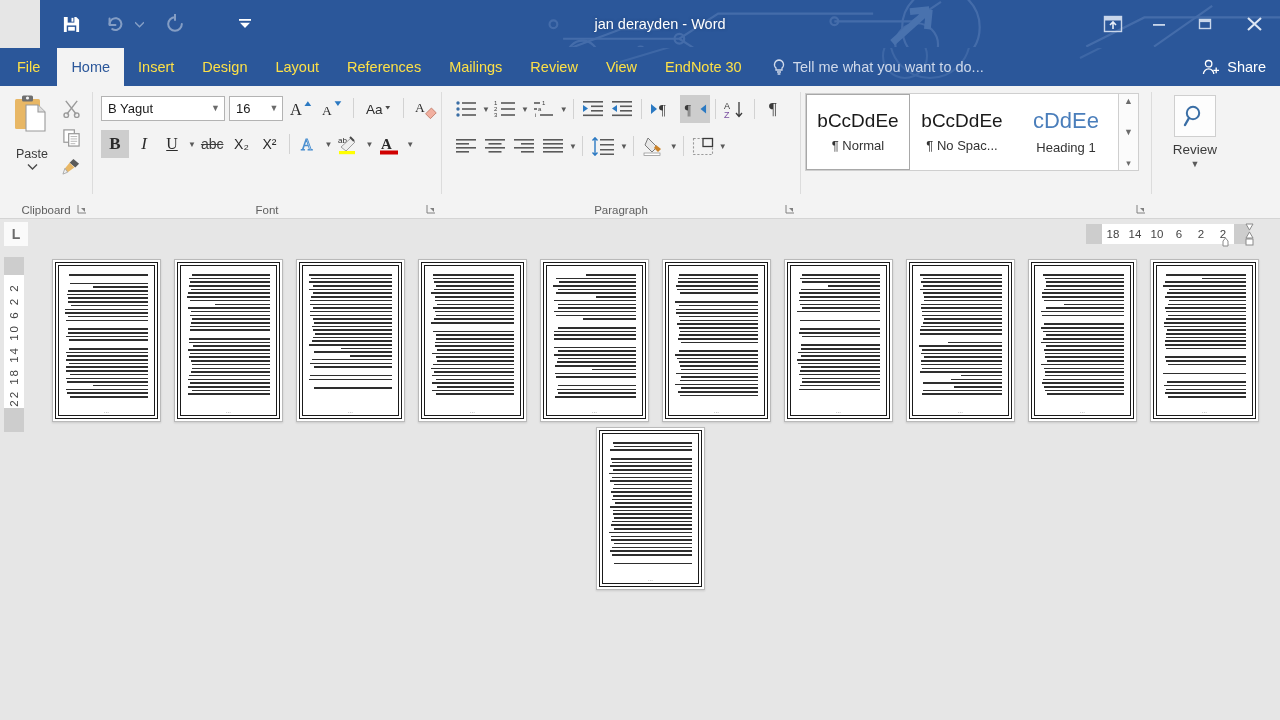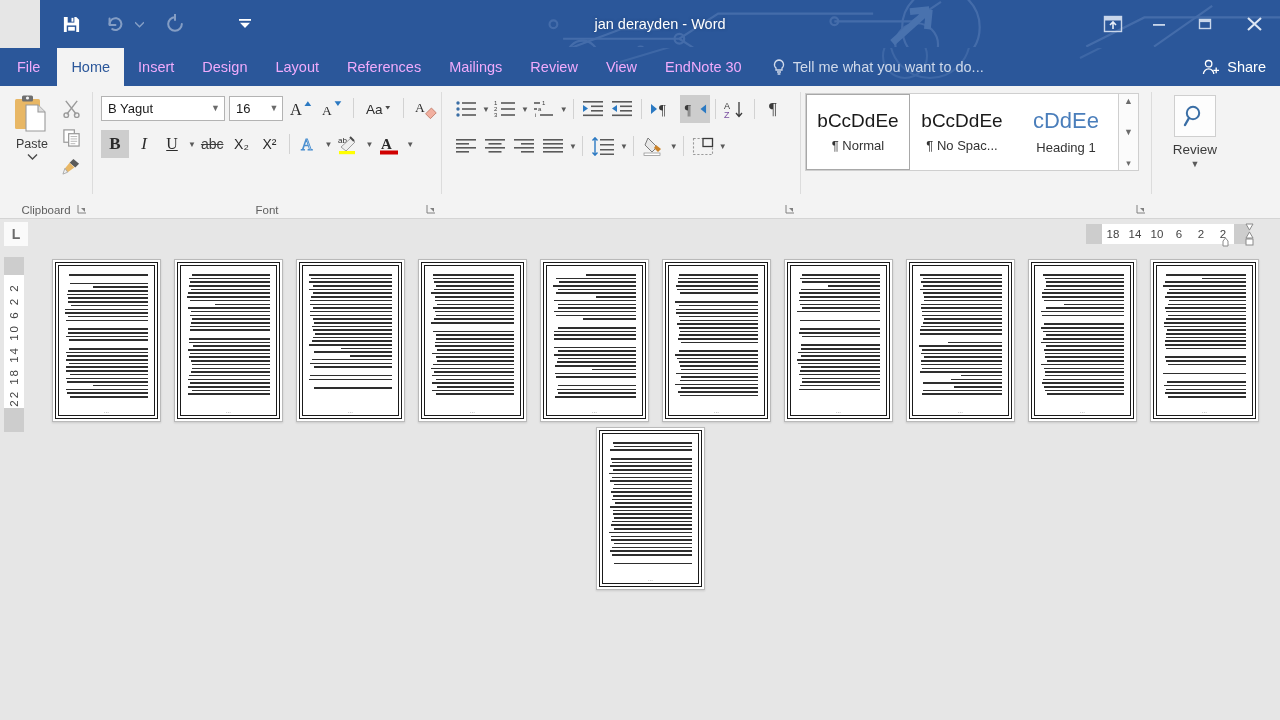--- a/index.html
+++ b/index.html
@@ -53,21 +53,21 @@
     height: 38px;
     background: #2b579a;
     display: flex; align-items: stretch;
     overflow: hidden;
   }
   .tab-deco { position: absolute; inset: 0; opacity: .22; }
   .tab {
     position: relative; z-index: 2;
     padding: 0 14px;
     display: flex; align-items: center;
-    color: #f0abfc; font-size: 14.5px; white-space: nowrap;
+    color: #fde047; font-size: 14.5px; white-space: nowrap;
   }
   .tab.file { background: #2b579a; padding: 0 17px; }
   .tab.active {
     background: #f3f3f3; color: #2b579a;
   }
   .tellme {
     position: relative; z-index: 2;
     display: flex; align-items: center; gap: 7px;
     padding-left: 16px;
     color: #cfd9ea; font-size: 14.5px; white-space: nowrap;
@@ -105,21 +105,21 @@
     width: 12px; height: 12px; color: #808080;
   }
 
   
   .g-clipboard { width: 92px; }
   .clip-inner { display: flex; padding: 6px 0 0 6px; }
   .paste-btn {
     width: 52px; display: flex; flex-direction: column;
     align-items: center; padding-top: 2px;
   }
-  .paste-label { font-size: 12.5px; color: #3b3b3b; margin-top: 1px; }
+  .paste-label { font-size: 12.5px; color: #3b3b3b; margin-top: 11px; }
   .clip-small { display: flex; flex-direction: column; gap: 5px; padding-top: 4px; }
   .clip-small .ib { width: 26px; height: 24px; display:flex; align-items:center; justify-content:center; }
 
   
   .g-font { width: 348px; }
   .font-row1 { display: flex; align-items: center; gap: 4px; padding: 9px 0 0 8px; }
   .font-row2 { display: flex; align-items: center; gap: 2px; padding: 9px 0 0 8px; }
   .combo {
     height: 25px; background: #ffffff; border: 1px solid #b3b3b3;
     display: flex; align-items: center; justify-content: space-between;
@@ -676,20 +676,21 @@
         <div class="vsep"></div>
         <div class="ibtn">
           <svg width="22" height="19" viewBox="0 0 22 19">
             <rect x="1.5" y="1.5" width="19" height="16" fill="none" stroke="#9a9a9a" stroke-width="1.1" stroke-dasharray="2.2 1.8"></rect>
             <rect x="11" y="1.5" width="9.5" height="8" fill="none" stroke="#3a3a3a" stroke-width="1.3"></rect>
           </svg>
         </div>
         <span class="caret-sm">▼</span>
       </div>
     </div>
+    <div class="group-label">Paragraph</div>
     <svg class="launcher" viewBox="0 0 12 12">
       <path d="M2 2 L2 10 L10 10" stroke="#808080" stroke-width="1" fill="none"></path>
       <path d="M5 5 L9 9 L9 5 Z" fill="#808080"></path>
     </svg>
   </div>
   <div class="group-sep"></div>
 
   <div class="group g-styles">
     <div class="styles-inner">
       <div class="style-gallery">

